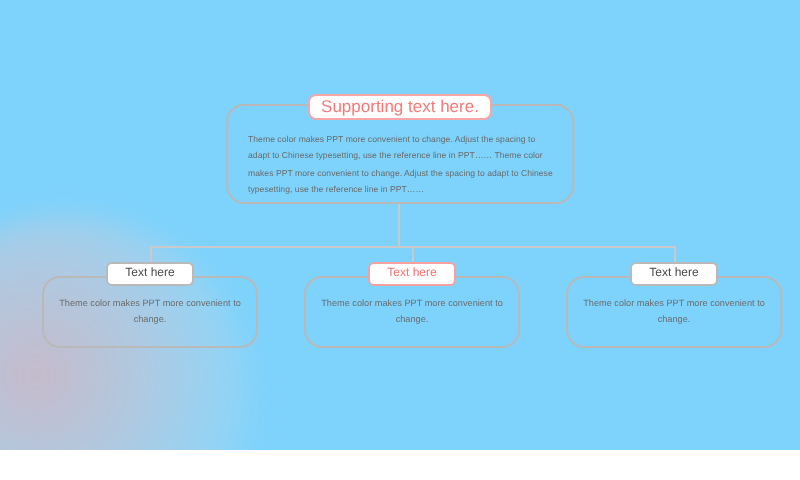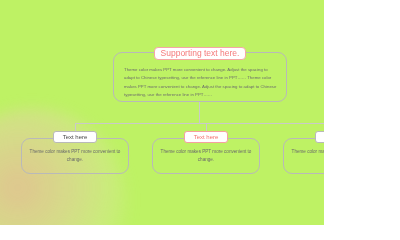--- a/index.html
+++ b/index.html
@@ -6,22 +6,22 @@
 
   html, body {
     width:400px; height:225px;
     background:#ffffff;
     font-family:"Liberation Sans", sans-serif;
     overflow:hidden;
   }
 
   #canvas {
     position:relative;
-    width:324px; height:225px;
-    background:#bef264;
+    width:400px; height:225px;
+    background:#7dd3fc;
     overflow:hidden;
   }
 
   
   .blob {
     position:absolute;
     left:-62px; top:108px;
     width:190px; height:190px;
     border-radius:50%;
     background:radial-gradient(circle at 42% 42%,

